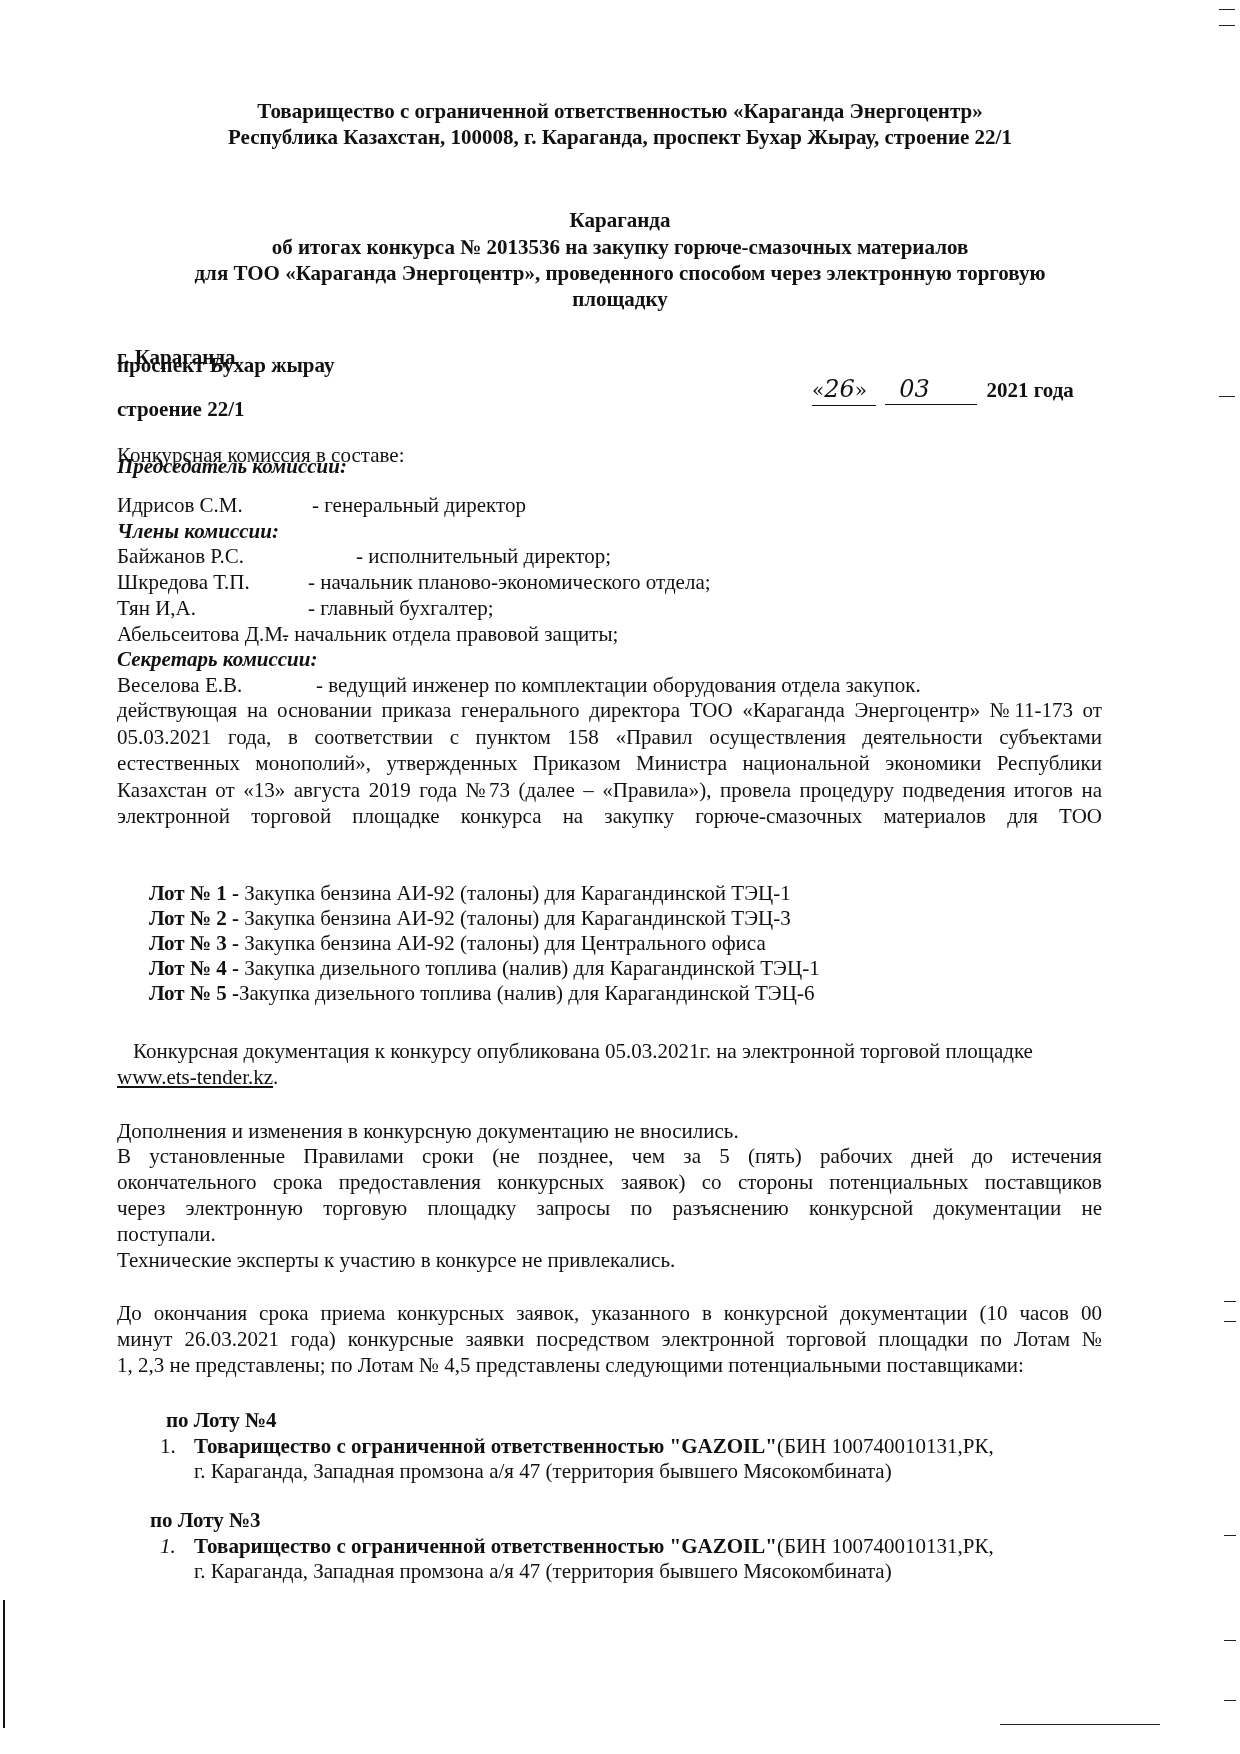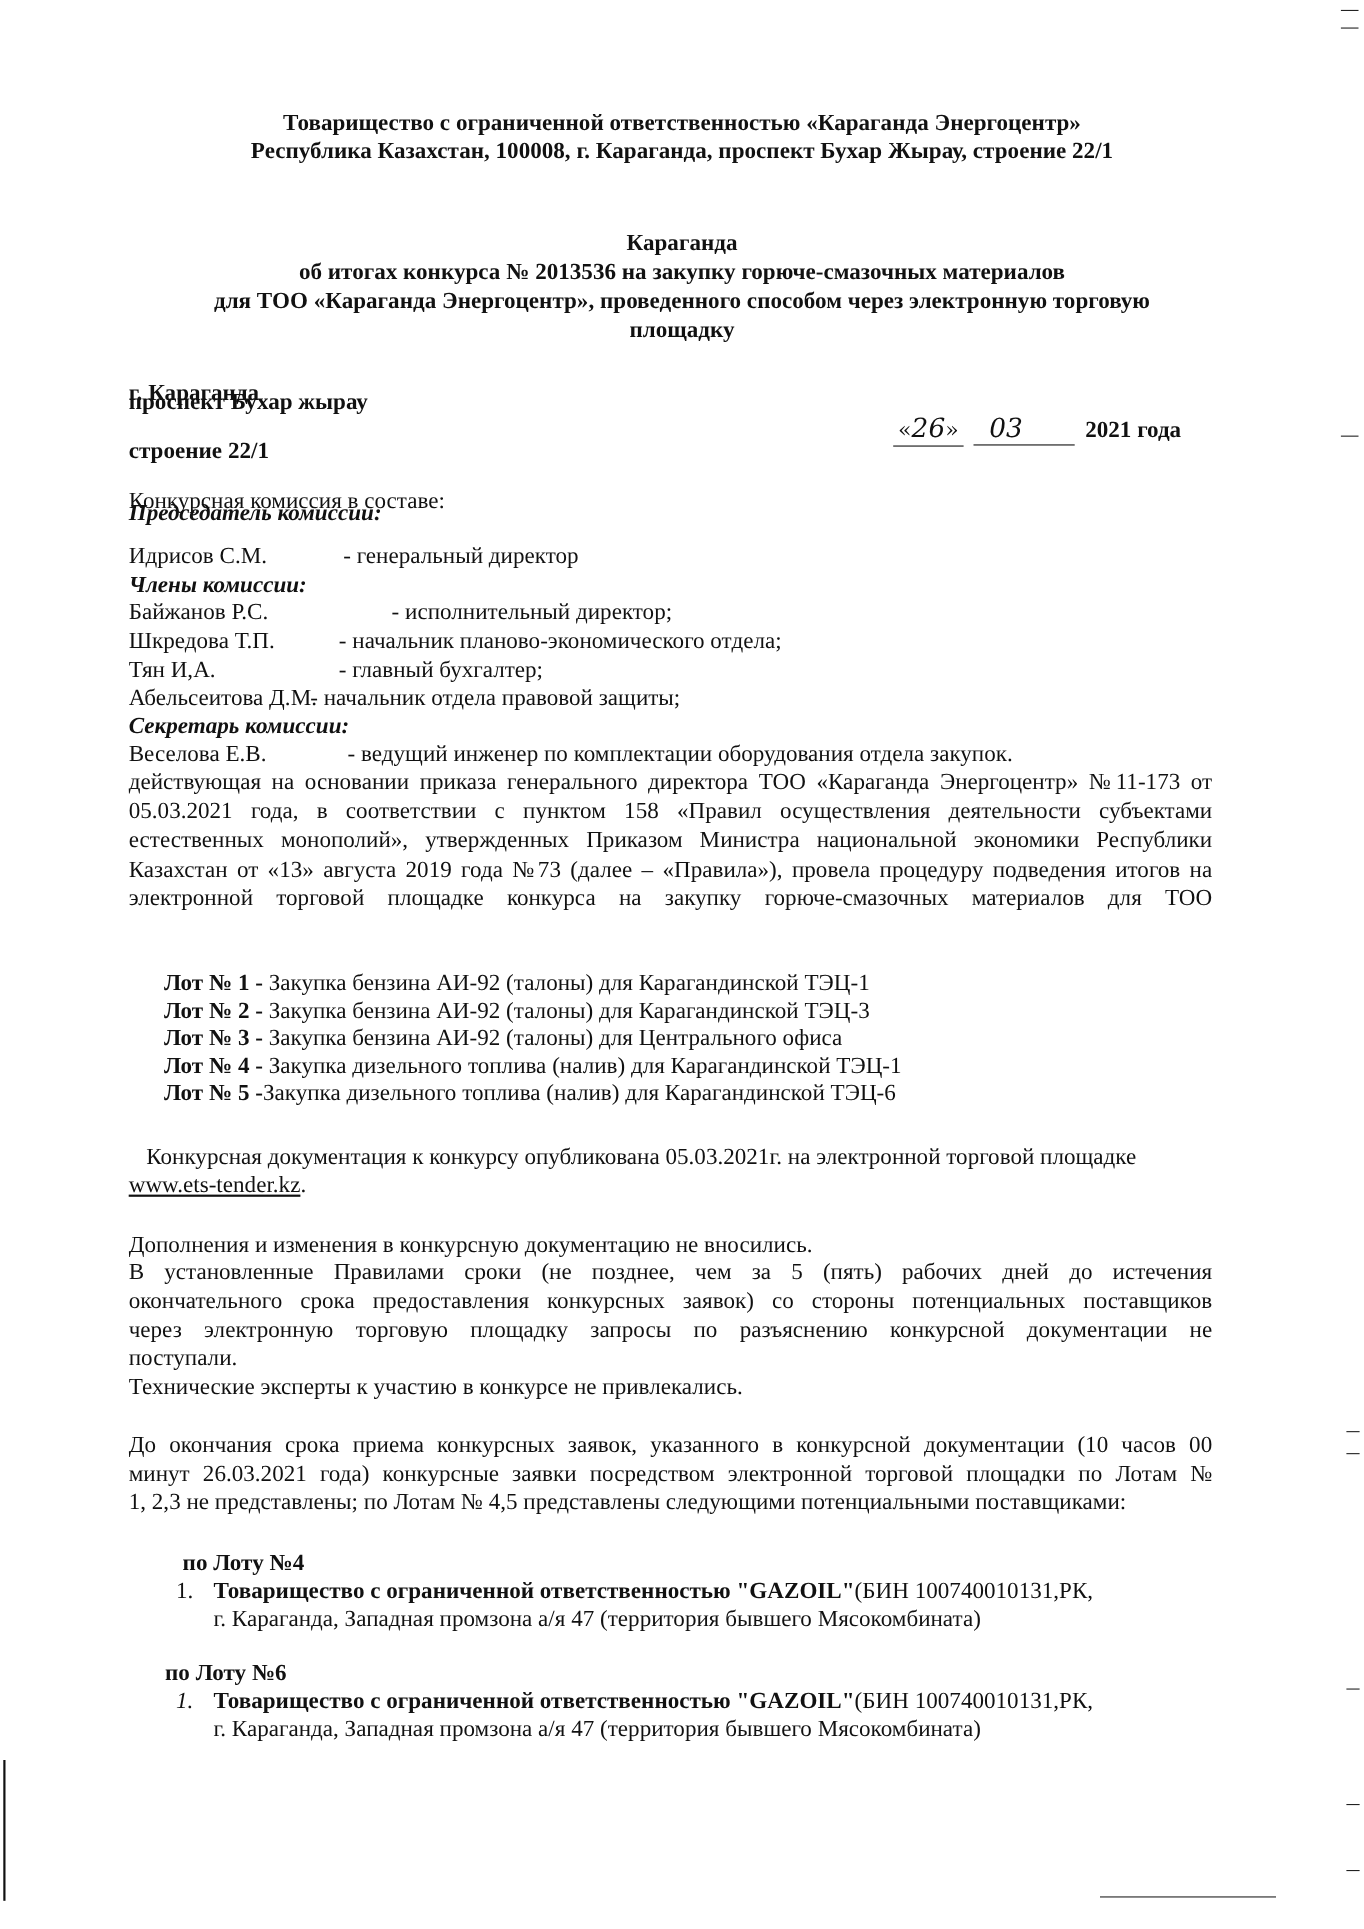--- a/index.html
+++ b/index.html
@@ -40,21 +40,21 @@
 <div class="hdr" style="top:207px;">Караганда</div>
 <div class="hdr" style="top:234px;">об итогах конкурса № 2013536  на закупку горюче-смазочных материалов</div>
 <div class="hdr" style="top:260px;">для ТОО «Караганда Энергоцентр», проведенного способом через электронную торговую</div>
 <div class="hdr" style="top:286px;">площадку</div>
 
 <div class="abs txt bold" style="left:117px; top:344px;">г. Караганда</div>
 <div class="abs txt bold" style="left:117px; top:352px;">проспект Бухар жырау</div>
 <div class="abs txt bold" style="left:117px; top:396px;">строение 22/1</div>
 
 <div class="abs" style="left:812px; top:374px; font-size:21px; line-height:30px;">
-  <span class="hand uline" style="width:64px; text-align:center;">
+  <span class="hand uline" style="width:64px; text-align:left;">
     <span style="font-style:normal;font-size:20px;">«</span><span>26</span><span style="font-style:normal;font-size:20px;">»</span>
   </span>
   <span class="hand uline" style="width:92px; margin-left:4px; text-align:left; padding-left:14px; box-sizing:border-box;">03</span>
   <span class="bold" style="margin-left:4px;">2021 года</span>
 </div>
 
 <div class="abs txt" style="left:117px; top:442px;">Конкурсная комиссия в составе:</div>
 <div class="abs txt ital-bold" style="left:117px; top:453px;">Председатель комиссии:</div>
 <div class="txt">
   <span class="abs member-name" style="top:492px;">Идрисов С.М.</span>
@@ -130,21 +130,21 @@
   <span class="just-line">минут 26.03.2021 года) конкурсные заявки посредством электронной торговой площадки по Лотам  №</span>
   <span class="last-line">1, 2,3 не представлены; по Лотам № 4,5 представлены следующими потенциальными поставщиками:</span>
 </div>
 
 <div class="abs txt bold" style="left:166px; top:1407px;">по Лоту №4</div>
 <div class="abs txt" style="left:160px; top:1433px;">
   <span style="display:inline-block; width:34px;">1.</span><span class="bold">Товарищество с ограниченной ответственностью "GAZOIL"</span><span>(БИН 100740010131,РК,</span>
 </div>
 <div class="abs txt" style="left:194px; top:1458px;">г. Караганда, Западная промзона а/я 47 (территория бывшего Мясокомбината)</div>
 
-<div class="abs txt bold" style="left:150px; top:1507px;">по Лоту №6</div>
+<div class="abs txt bold" style="left:150px; top:1507px;">по Лоту №3</div>
 <div class="abs txt" style="left:160px; top:1533px;">
   <span style="display:inline-block; width:34px; font-style:italic;">1.</span><span class="bold">Товарищество с ограниченной ответственностью "GAZOIL"</span><span>(БИН 100740010131,РК,</span>
 </div>
 <div class="abs txt" style="left:194px; top:1558px;">г. Караганда, Западная промзона а/я 47 (территория бывшего Мясокомбината)</div>
 
 <div class="vline" style="left:3px; top:1600px; height:128px;"></div>
 <div class="margin-mark" style="left:1219px; top:9px; width:16px;"></div>
 <div class="margin-mark" style="left:1219px; top:25px; width:16px;"></div>
 <div class="margin-mark" style="left:1219px; top:396px; width:16px;"></div>
 <div class="margin-mark" style="left:1224px; top:1301px; width:12px;"></div>

